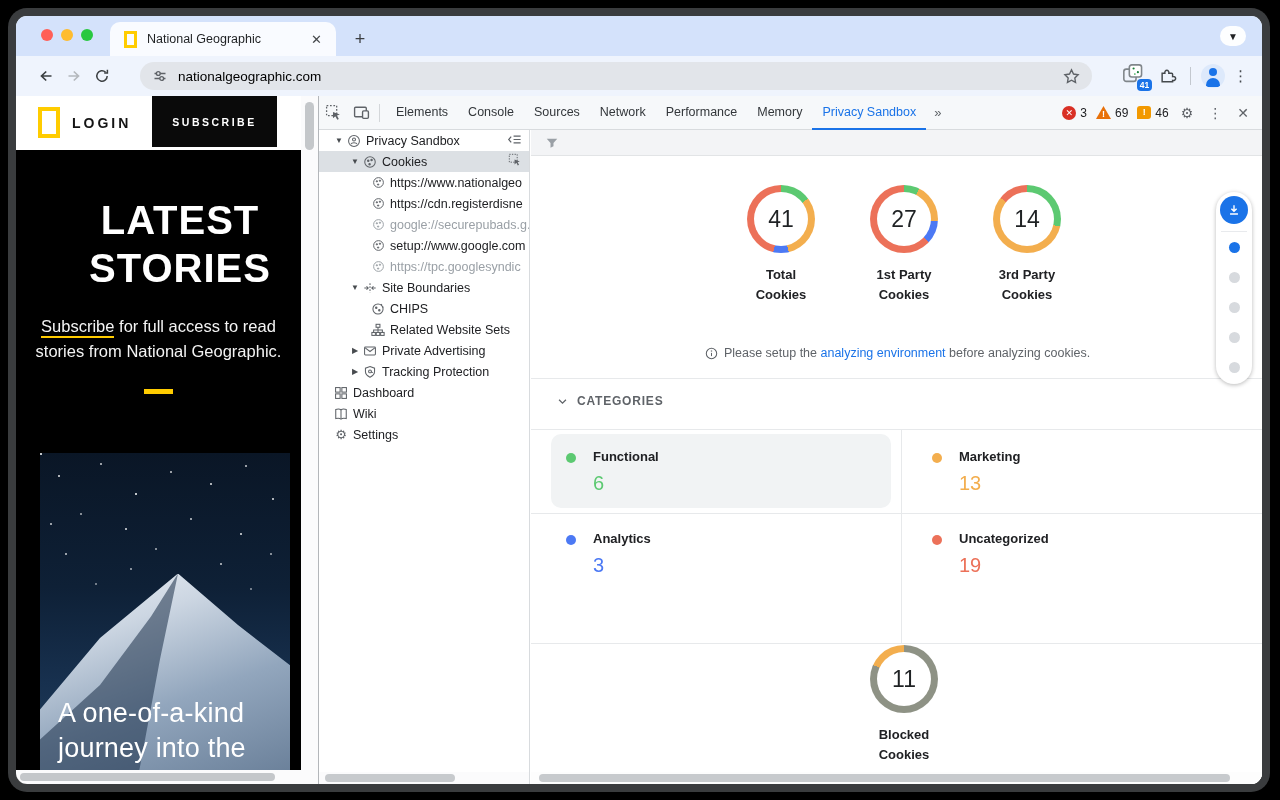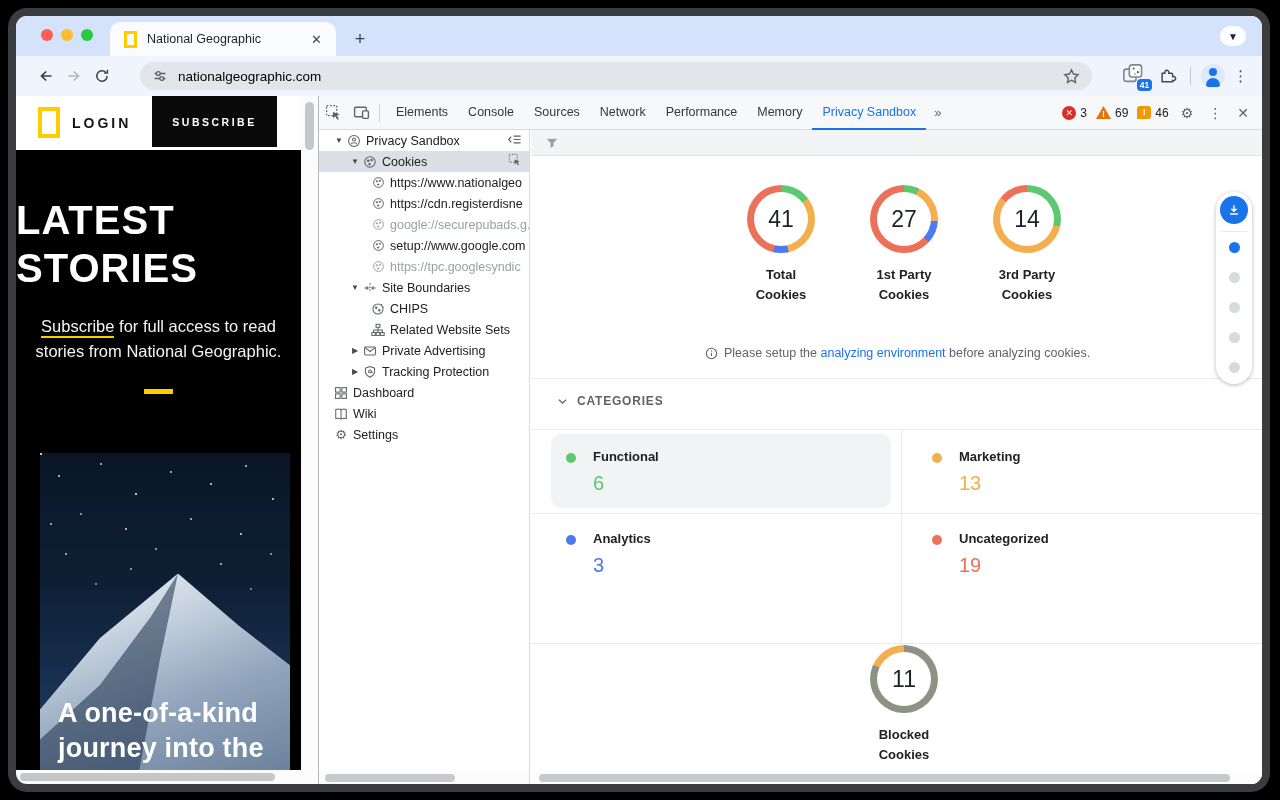--- a/index.html
+++ b/index.html
@@ -30,30 +30,30 @@
   .kebab { font-size:15px; color:#474b50; background:none; border:none; padding:0 14px 0 6px; }
   .ext-wrap { position:relative; width:26px; height:26px; margin:0 6px; }
   .ext-badge { position:absolute; right:-4px; bottom:-2px; min-width:15px; height:12px; background:#1a73e8; color:#fff; font-size:8.5px; font-weight:700; border-radius:4px; text-align:center; line-height:12px; padding:0 2px; }
 
   
   .page-area { position:absolute; left:0; top:80px; width:302px; bottom:0; background:#000; overflow:hidden; }
   .pg-header { position:absolute; left:0; top:0; width:302px; height:54px; background:#fff; }
   .pg-logo { position:absolute; left:22px; top:11px; width:22px; height:31px; border:4px solid var(--brand-yellow); }
   .pg-login { position:absolute; left:56px; top:19px; font-size:14px; font-weight:700; letter-spacing:3px; color:#141414; }
   .pg-sub-btn { position:absolute; left:136px; top:0; width:125px; height:51px; background:#0a0a0a; border:none; color:#fff; font-size:10.5px; font-weight:700; letter-spacing:2.5px; }
-  .pg-h1 { position:absolute; left:0; top:100px; width:328px; text-align:left; color:#fff; font-size:40px; line-height:48px; font-weight:800; letter-spacing:1px; }
+  .pg-h1 { position:absolute; left:0; top:100px; width:328px; text-align:center; color:#fff; font-size:40px; line-height:48px; font-weight:800; letter-spacing:1px; }
   .pg-para { position:absolute; left:0; top:218px; width:285px; text-align:center; color:#f3f3f3; font-size:16.5px; line-height:25px; }
   .pg-para .sub-link { border-bottom:2px solid var(--brand-yellow); padding-bottom:1px; }
   .pg-dash { position:absolute; left:128px; top:293px; width:29px; height:5px; background:var(--brand-yellow); }
   .card { position:absolute; left:24px; top:357px; width:250px; height:335px; overflow:hidden; background:linear-gradient(180deg,#0a1626 0%,#0e2036 40%,#17304e 68%,#22405e 100%); }
   .stars { position:absolute; left:0; top:0; width:1.5px; height:1.5px; border-radius:50%; background:rgba(255,255,255,.9);
     box-shadow:18px 22px 0 rgba(255,255,255,.8),60px 10px 0 rgba(255,255,255,.7),95px 40px 0 rgba(255,255,255,.9),130px 18px 0 rgba(255,255,255,.7),170px 30px 0 rgba(255,255,255,.8),205px 12px 0 rgba(255,255,255,.7),232px 45px 0 rgba(255,255,255,.8),40px 60px 0 rgba(255,255,255,.6),85px 75px 0 rgba(255,255,255,.8),150px 65px 0 rgba(255,255,255,.7),200px 80px 0 rgba(255,255,255,.8),25px 100px 0 rgba(255,255,255,.7),115px 95px 0 rgba(255,255,255,.6),180px 110px 0 rgba(255,255,255,.7),230px 100px 0 rgba(255,255,255,.6),55px 130px 0 rgba(255,255,255,.5),140px 140px 0 rgba(255,255,255,.6),210px 135px 0 rgba(255,255,255,.5),90px 115px 0 rgba(255,255,255,.6),10px 70px 0 rgba(255,255,255,.7); }
   .peak { position:absolute; left:-12%; right:-8%; top:36%; bottom:0; background:linear-gradient(160deg,#f2f5f9 0%,#ccd6e2 28%,#92a6bd 58%,#637993 100%); clip-path:polygon(56% 0,76% 24%,100% 50%,100% 100%,0 100%,0 80%,30% 30%); }
   .peak-shadow { position:absolute; left:-12%; right:-8%; top:36%; bottom:0; background:#1c2f49; opacity:.55; clip-path:polygon(56% 0,47% 20%,30% 52%,0 90%,0 100%,42% 100%,50% 40%); }
-  .card-title { position:absolute; left:18px; top:243px; color:#fff; font-size:27px; line-height:35px; font-weight:700; letter-spacing:.2px; }
+  .card-title { position:absolute; left:18px; top:243px; color:#fff; font-size:27px; line-height:35px; font-weight:400; letter-spacing:.2px; }
   .pg-vtrack { position:absolute; right:0; top:0; width:17px; bottom:14px; background:#fbfbfc; }
   .pg-vthumb { position:absolute; left:4px; top:6px; width:9px; height:48px; border-radius:5px; background:#c4c7ca; }
   .pg-htrack { position:absolute; left:0; bottom:0; height:14px; width:302px; background:#fbfbfc; }
   .pg-hthumb { position:absolute; left:4px; top:3px; width:255px; height:8px; border-radius:4px; background:#c4c7ca; }
 
   
   .devtools { position:absolute; left:302px; top:80px; right:0; bottom:0; background:#fff; border-left:1px solid #b3b6ba; }
   .dt-tabbar { position:absolute; left:0; top:0; right:0; height:34px; background:#f6f8fa; border-bottom:1px solid #d8dbde; display:flex; align-items:center; }
   .dt-iconbtn { width:28px; height:26px; border:none; background:transparent; display:flex; align-items:center; justify-content:center; flex:none; }
   .dt-sep { width:1px; height:18px; background:#d4d7da; margin:0 6px 0 4px; flex:none; }

